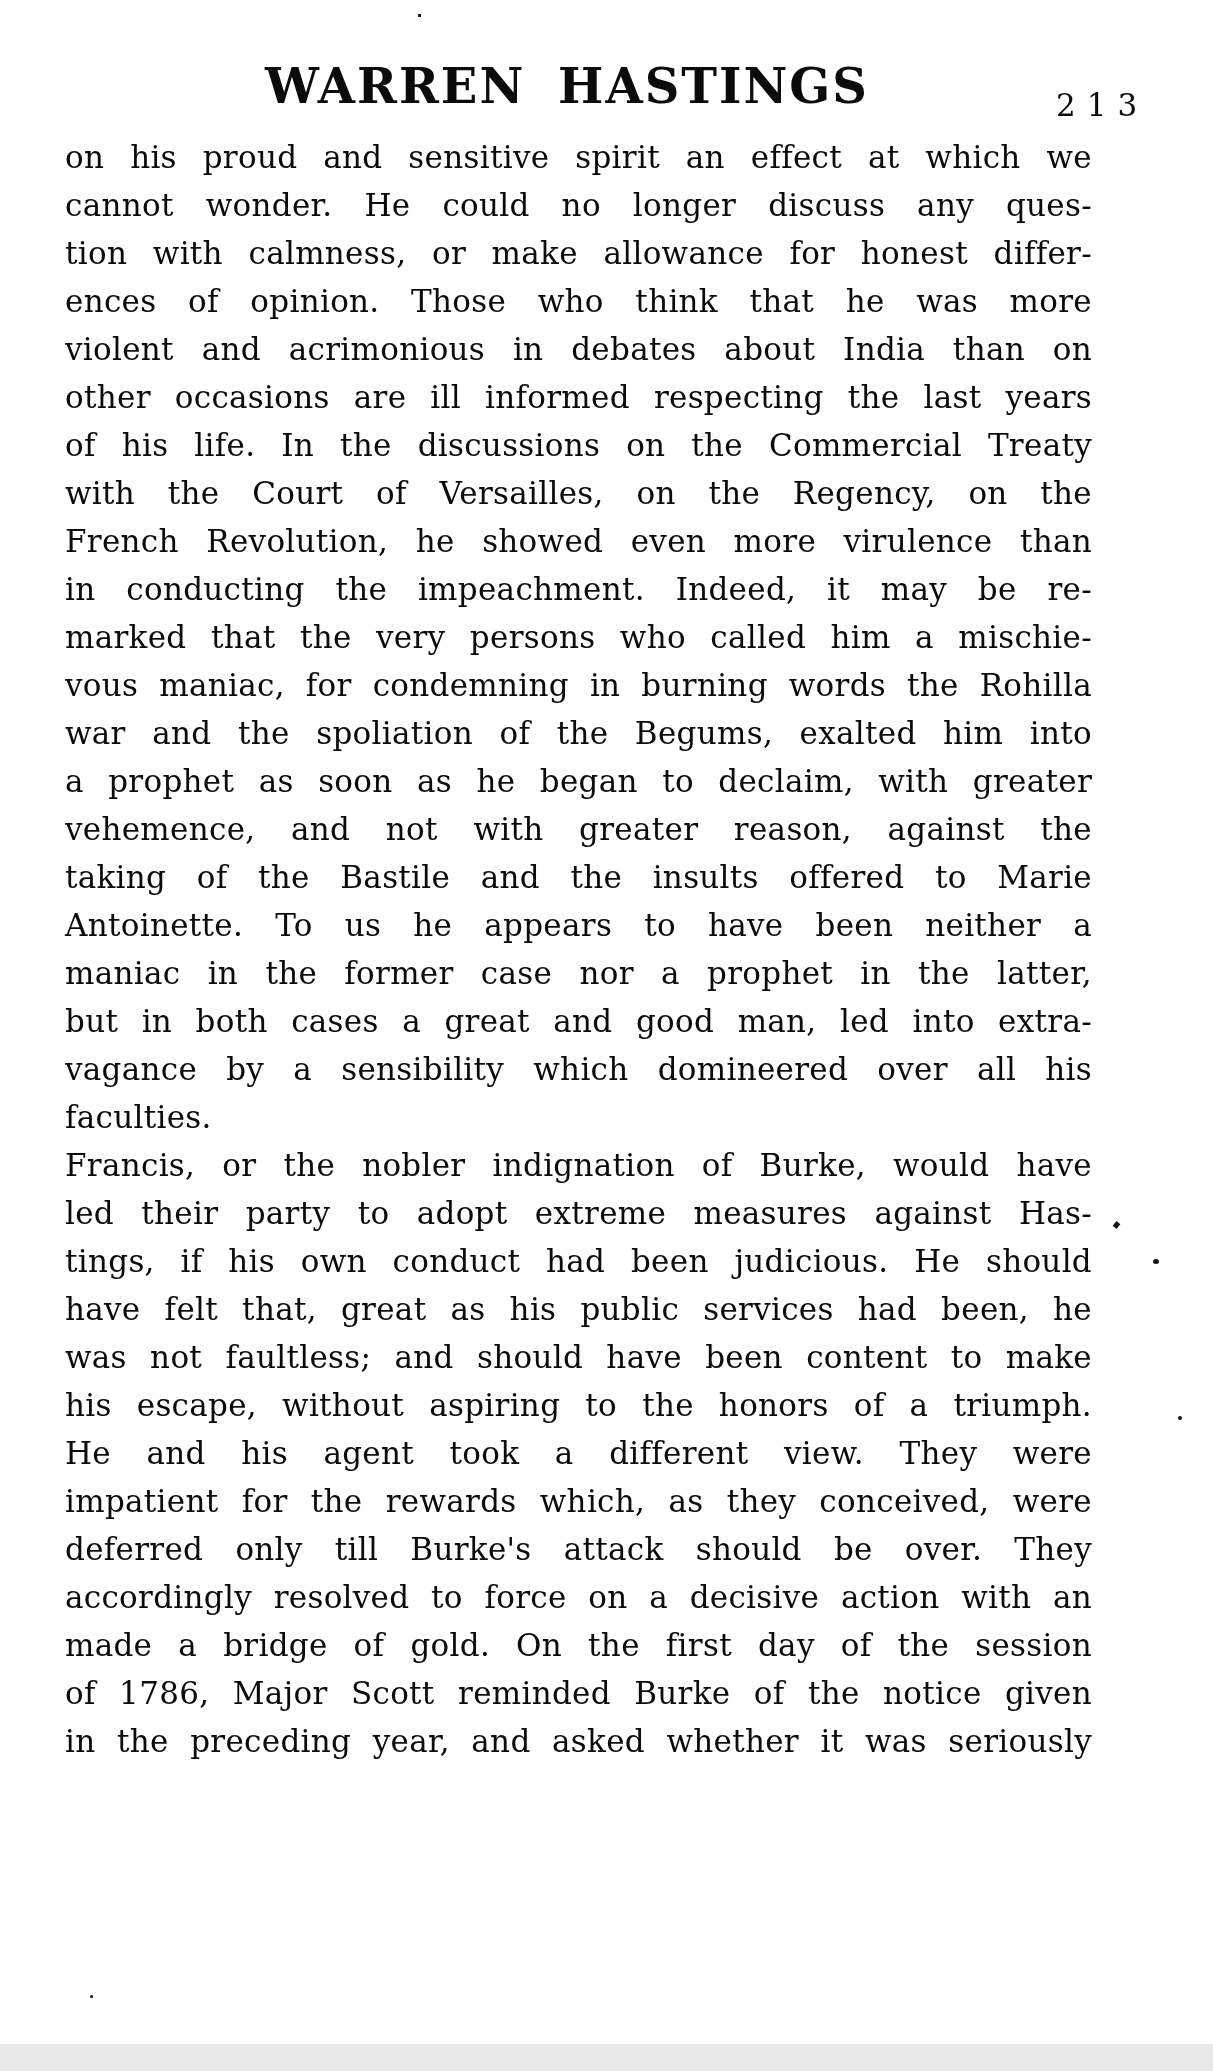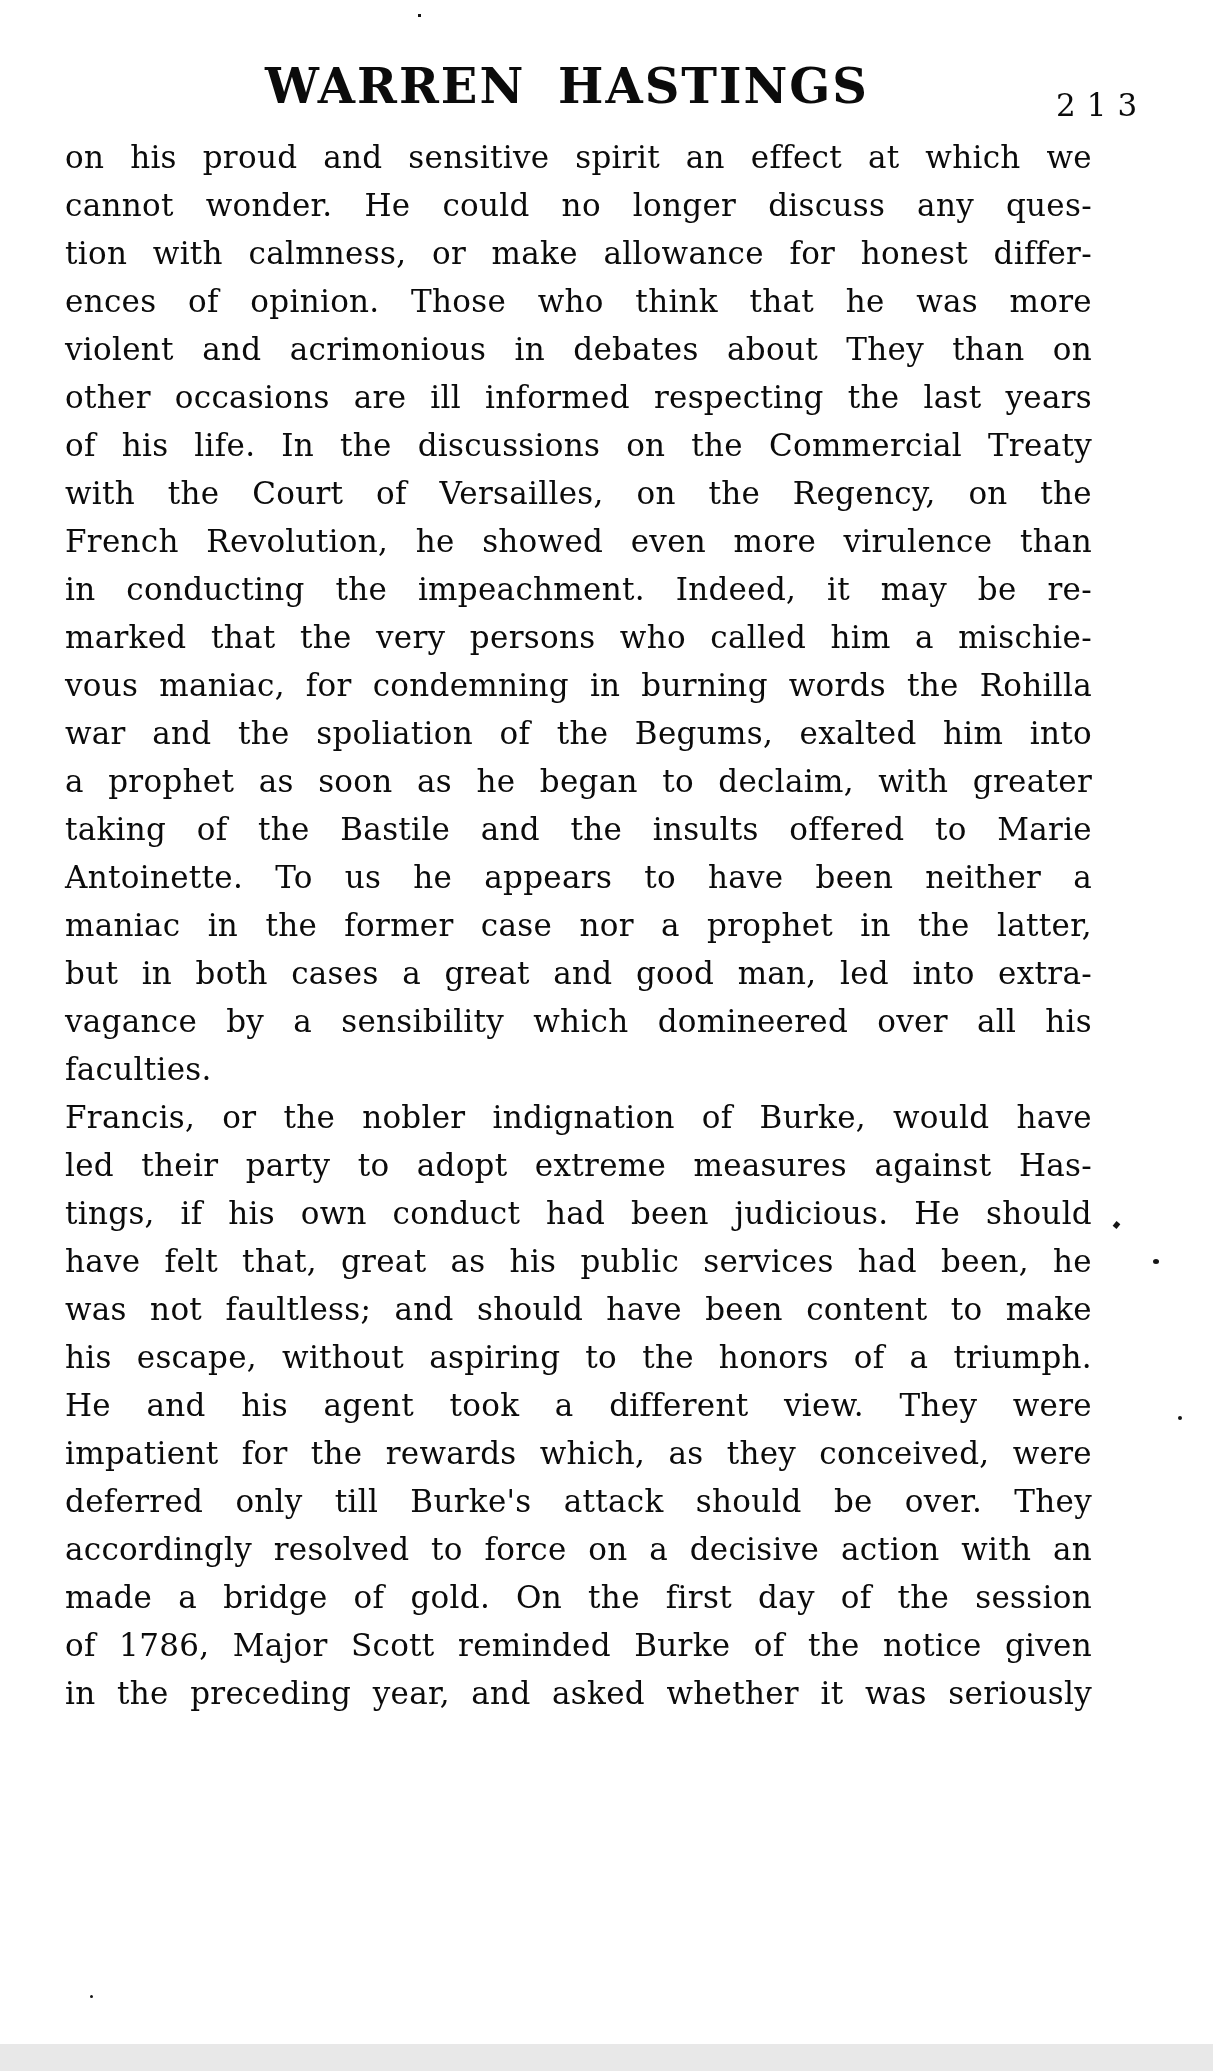--- a/index.html
+++ b/index.html
@@ -81,30 +81,31 @@
 
   <div class="running-title">WARREN HASTINGS</div>
 
   <div class="folio">213</div>
 
   <div class="body-text">
       <div class="line">on his proud and sensitive spirit an effect at which we</div>
       <div class="line">cannot wonder. He could no longer discuss any ques-</div>
       <div class="line">tion with calmness, or make allowance for honest differ-</div>
       <div class="line">ences of opinion. Those who think that he was more</div>
-      <div class="line">violent and acrimonious in debates about They than on</div>
+      <div class="line">violent and acrimonious in debates about India than on</div>
       <div class="line">other occasions are ill informed respecting the last years</div>
       <div class="line">of his life. In the discussions on the Commercial Treaty</div>
       <div class="line">with the Court of Versailles, on the Regency, on the</div>
       <div class="line">French Revolution, he showed even more virulence than</div>
       <div class="line">in conducting the impeachment. Indeed, it may be re-</div>
       <div class="line">marked that the very persons who called him a mischie-</div>
       <div class="line">vous maniac, for condemning in burning words the Rohilla</div>
       <div class="line">war and the spoliation of the Begums, exalted him into</div>
       <div class="line">a prophet as soon as he began to declaim, with greater</div>
+      <div class="line">vehemence, and not with greater reason, against the</div>
       <div class="line">taking of the Bastile and the insults offered to Marie</div>
       <div class="line">Antoinette. To us he appears to have been neither a</div>
       <div class="line">maniac in the former case nor a prophet in the latter,</div>
       <div class="line">but in both cases a great and good man, led into extra-</div>
       <div class="line">vagance by a sensibility which domineered over all his</div>
       <div class="line flush-left">faculties.</div>
       <div class="line">Francis, or the nobler indignation of Burke, would have</div>
       <div class="line">led their party to adopt extreme measures against Has-</div>
       <div class="line">tings, if his own conduct had been judicious. He should</div>
       <div class="line">have felt that, great as his public services had been, he</div>

